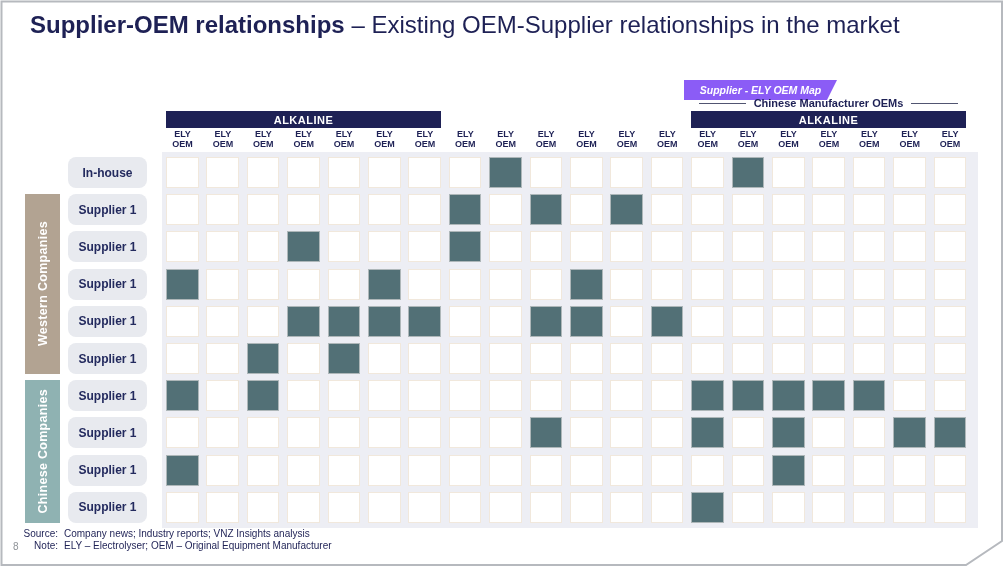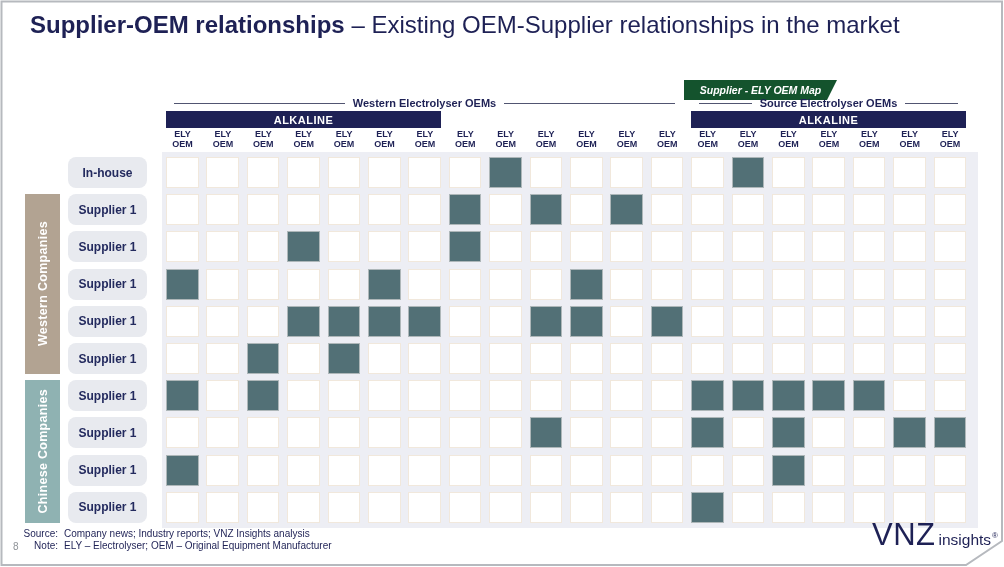--- a/index.html
+++ b/index.html
@@ -6,21 +6,21 @@
   .slide{position:relative;width:1004px;height:567px;background:#ffffff;overflow:hidden;
          font-family:"Liberation Sans",sans-serif;}
   .frame{position:absolute;left:0;top:0;pointer-events:none;}
 
   .title{position:absolute;left:30px;top:11px;font-size:24px;color:#1e2155;white-space:nowrap;}
   .title .bold{font-weight:bold;}
   .title .rest{font-weight:normal;}
 
   .tab{position:absolute;top:80px;height:20px;color:#fff;font-size:10.5px;font-weight:bold;
        font-style:italic;display:flex;align-items:center;justify-content:center;white-space:nowrap;}
-  #tab1{left:684px;width:153px;background:#14532d;
+  #tab1{left:684px;width:153px;background:#8b5cf6;
         clip-path:polygon(0 0,100% 0,calc(100% - 10px) 100%,0 100%);}
   #tab2{left:829px;width:173px;background:#89898b;padding-left:4px;box-sizing:border-box;
         clip-path:polygon(10px 0,100% 0,100% 100%,0 100%);}
 
   .grp{position:absolute;top:96px;height:14px;display:flex;align-items:center;
        color:#1e2155;font-weight:bold;font-size:11px;white-space:nowrap;}
   .grp .hline{flex:1;height:1px;background:#515571;margin:0 8px;}
   #grp-western{left:166px;width:517px;}
   #grp-chinese{left:691px;width:275px;}
 
@@ -64,28 +64,23 @@
 <div class="slide">
 
   <div class="title">
     <span class="bold">Supplier-OEM relationships</span><span class="rest"> – Existing OEM-Supplier relationships in the market</span>
   </div>
 
   <div id="tab1" class="tab">
     <span>Supplier - ELY OEM Map</span>
   </div>
 
-  <div id="grp-western" class="grp">
-    <span class="hline"></span>
-    <span>Western Electrolyser OEMs</span>
-    <span class="hline"></span>
-  </div>
   <div id="grp-chinese" class="grp">
     <span class="hline"></span>
-    <span>Source Electrolyser OEMs</span>
+    <span>Chinese Manufacturer OEMs</span>
     <span class="hline"></span>
   </div>
 
   <div id="band-alk-w" class="band">
     <span>ALKALINE</span>
   </div>
   <div id="band-alk-cn" class="band">
     <span>ALKALINE</span>
   </div>
 
@@ -340,23 +335,18 @@
     <div class="frow">
       <span class="flabel">Source:</span>
       <span>Company news; Industry reports; VNZ Insights analysis</span>
     </div>
     <div class="frow">
       <span class="flabel">Note:</span>
       <span>ELY – Electrolyser; OEM – Original Equipment Manufacturer</span>
     </div>
   </div>
 
-  <div id="logo">
-    <span class="logo-brand">VNZ</span>
-    <span class="logo-suffix">insights</span>
-    <span class="logo-reg">®</span>
-  </div>
 
   <svg class="frame" width="1004" height="567" viewBox="0 0 1004 567">
     <polygon points="1.5,1.5 1002,1.5 1002,541 966,565 1.5,565" fill="none" stroke="#b6b9be" stroke-width="2"></polygon>
   </svg>
 
 </div>
 
 </body></html>

